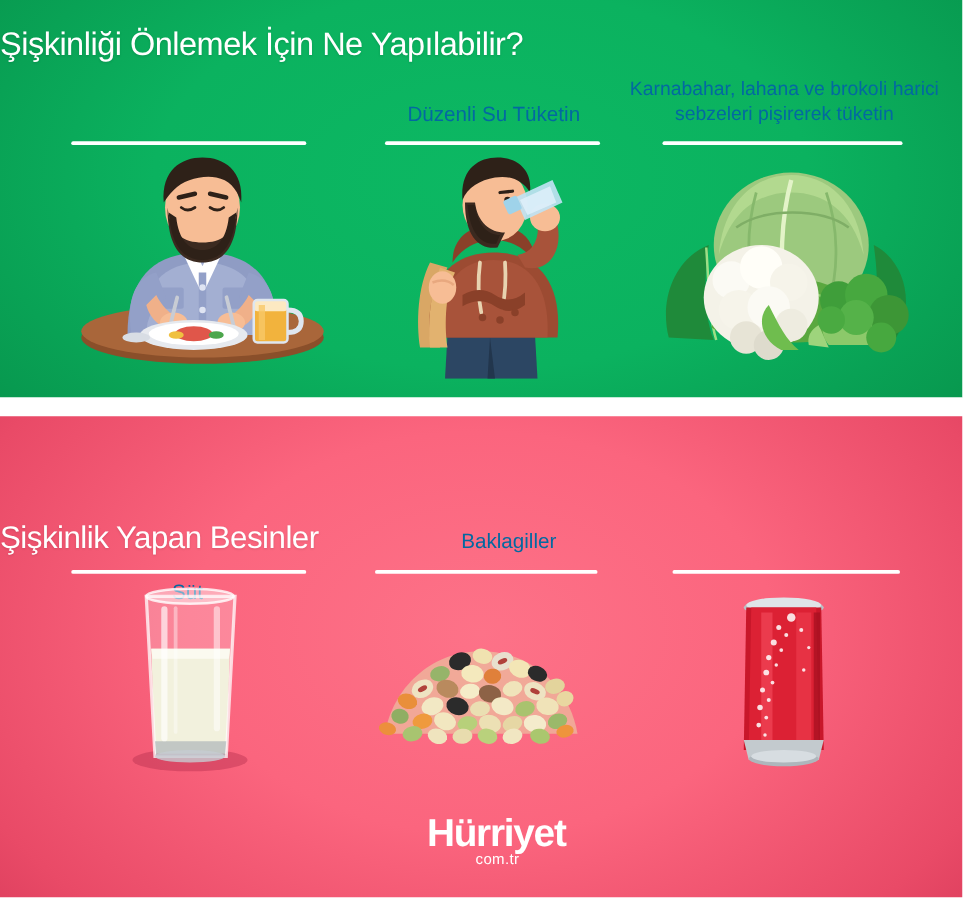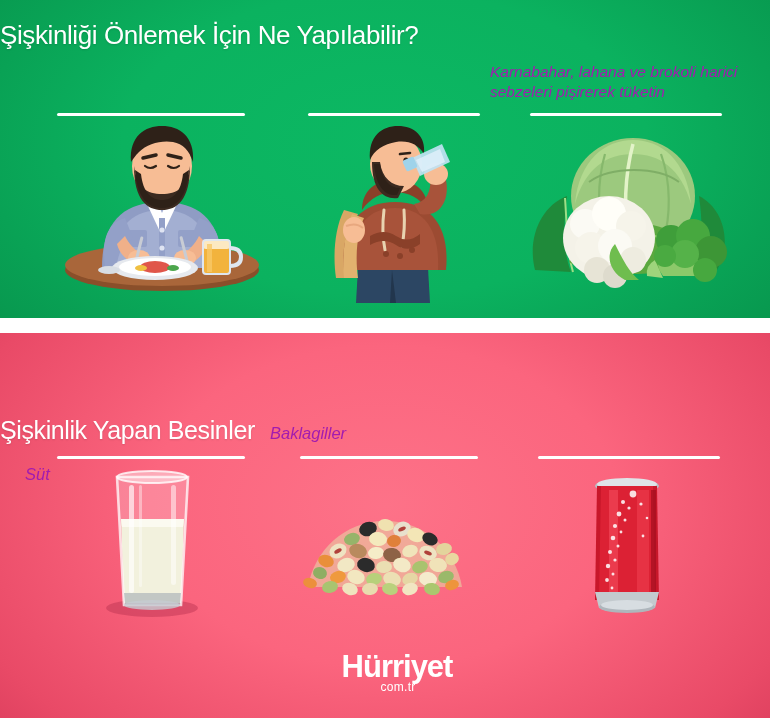--- a/index.html
+++ b/index.html
@@ -24,39 +24,39 @@
   
   .main-title{
     position:absolute;left:0;width:770px;
     color:#ffffff;font-weight:normal;letter-spacing:-0.4px;
     font-size:26px;line-height:30px;
     text-shadow:0 1px 2px rgba(0,0,0,.13);
   }
   .green-title{top:20px;}
   .pink-title{top:367px;font-size:25px;margin-top:48px;}
   .col-label{
-    position:absolute;text-align:left;color:#a21caf;
-    font-style:italic;font-size:16.5px;line-height:20px;
+    position:absolute;text-align:center;color:#0369a1;
+    font-size:16.5px;line-height:20px;
   }
   .col-label.small{font-size:15.5px;}
   .rule{
     position:absolute;height:3px;background:#ffffff;border-radius:2px;
   }
 
   
   #g-label-1{left:25px;width:250px;top:82px;}
   #g-label-2{left:285px;width:220px;top:82px;}
   #g-label-3{left:490px;width:275px;top:62px;}
   #g-rule-1{left:57px;width:188px;top:113px;}
   #g-rule-2{left:308px;width:172px;top:113px;}
   #g-rule-3{left:530px;width:192px;top:113px;}
 
   
   #p-label-1{left:25px;width:250px;top:423px;margin-top:41px;}
-  #p-label-2{left:270px;width:250px;top:423px;}
+  #p-label-2{left:282px;width:250px;top:423px;}
   #p-label-3{left:505px;width:250px;top:423px;}
   #p-rule-1{left:57px;width:188px;top:456px;}
   #p-rule-2{left:300px;width:178px;top:456px;}
   #p-rule-3{left:538px;width:182px;top:456px;}
 
   
   .illus{position:absolute;}
   #illus-eating{left:55px;top:118px;width:215px;height:185px;}
   #illus-drinking{left:300px;top:118px;width:190px;height:185px;}
   #illus-veg{left:505px;top:120px;width:250px;height:185px;}
@@ -79,20 +79,21 @@
 <body>
 
 <div class="infographic">
 
   <div class="panel panel-green"></div>
 
   <div class="main-title green-title">Şişkinliği Önlemek İçin Ne Yapılabilir?</div>
 
   <div class="rule" id="g-rule-1"></div>
 
+  <div class="col-label" id="g-label-2">Düzenli Su Tüketin</div>
   <div class="rule" id="g-rule-2"></div>
 
   <div class="col-label small" id="g-label-3">Karnabahar, lahana ve brokoli harici sebzeleri pişirerek tüketin</div>
   <div class="rule" id="g-rule-3"></div>
 
   <div class="illus" id="illus-eating">
     <svg viewBox="0 0 215 185" width="215" height="185">
 
       <ellipse cx="107" cy="152" rx="97" ry="21" fill="#8a4f2a"></ellipse>
       <ellipse cx="107" cy="147" rx="97" ry="21" fill="#a9663a"></ellipse>

